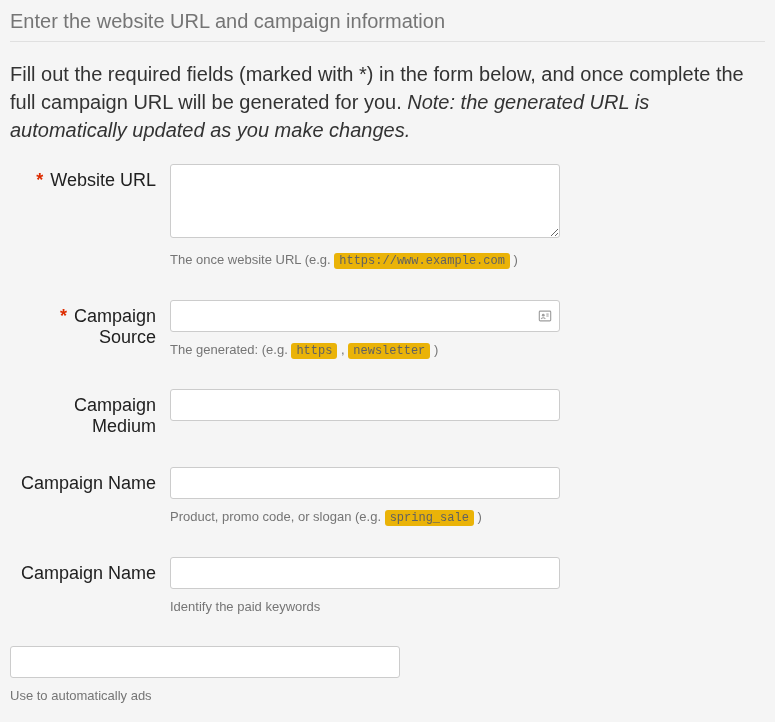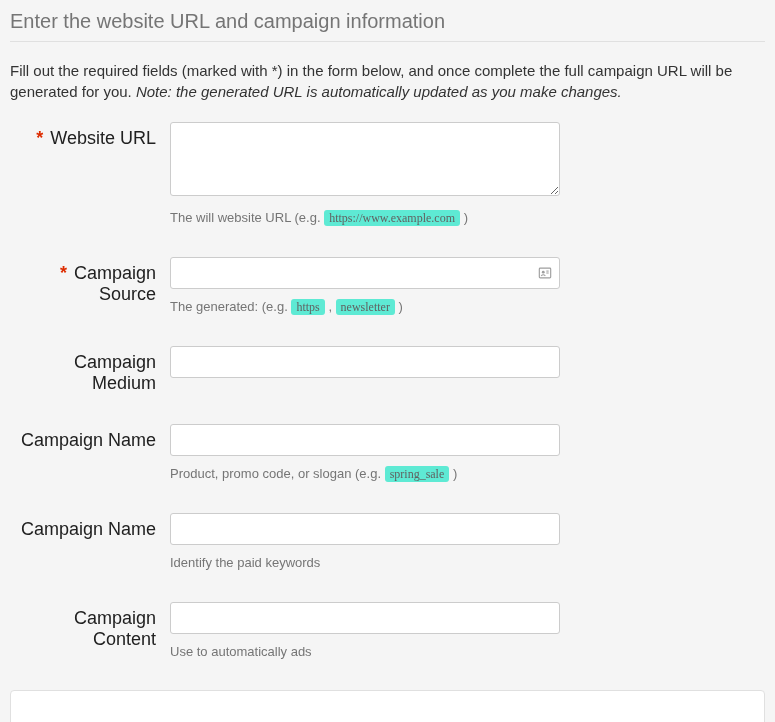--- a/index.html
+++ b/index.html
@@ -13,21 +13,21 @@
     }
     h2.page-title {
       font-size: 20px;
       font-weight: 400;
       color: #757575;
       margin: 0 0 0 0;
       padding-bottom: 8px;
       border-bottom: 1px solid #e0e0e0;
     }
     .intro {
-      font-size: 15px;
+      font-size: 20px;
       color: #333;
       margin: 18px 0 20px 0;
       line-height: 1.4;
     }
     .intro em { font-style: italic; }
     .form-row {
       display: flex;
       align-items: flex-start;
       margin-bottom: 30px;
     }
@@ -67,24 +67,24 @@
       pointer-events: none;
     }
     .field-icon svg { display:block; }
     .help {
       font-size: 13px;
       color: #757575;
       margin-top: 10px;
       line-height: 1.3;
     }
     code.tag {
-      background: #5eead4;
+      background: #eab308;
       padding: 1px 5px;
       border-radius: 3px;
-      font-family: Liberation Serif, serif;
+      font-family: Liberation Mono, monospace;
       font-size: 12px;
       color: #616161;
     }
     .result-panel {
       background: #fff;
       border: 1px solid #e0e0e0;
       border-radius: 4px;
       padding: 22px 28px;
       display: flex;
       align-items: center;
@@ -101,21 +101,21 @@
 </p>
 
 <div class="form-row">
   <div class="form-label-cell">
     <span class="req">*</span>
     <span>Website URL</span>
   </div>
   <div class="form-input-cell">
     <textarea class="fld" value="" style=""></textarea>
     <div class="help">
-      <span>The will website URL (e.g. </span><code class="tag">https://www.example.com</code><span> )</span>
+      <span>The once website URL (e.g. </span><code class="tag">https://www.example.com</code><span> )</span>
     </div>
   </div>
 </div>
 
 <div class="form-row">
   <div class="form-label-cell">
     <span class="req">*</span>
     <span>Campaign Source</span>
   </div>
   <div class="form-input-cell">
@@ -162,23 +162,20 @@
   <div class="form-label-cell">
     <span>Campaign Name</span>
   </div>
   <div class="form-input-cell">
     <input class="fld" type="text" value="" style="">
     <div class="help">Identify the paid keywords</div>
   </div>
 </div>
 
 <div class="form-row">
-  <div class="form-label-cell">
-    <span>Campaign Content</span>
-  </div>
   <div class="form-input-cell">
     <input class="fld" type="text" value="" style="">
     <div class="help">Use to automatically ads</div>
   </div>
 </div>
 
 <div class="result-panel">
   
   
 </div>

